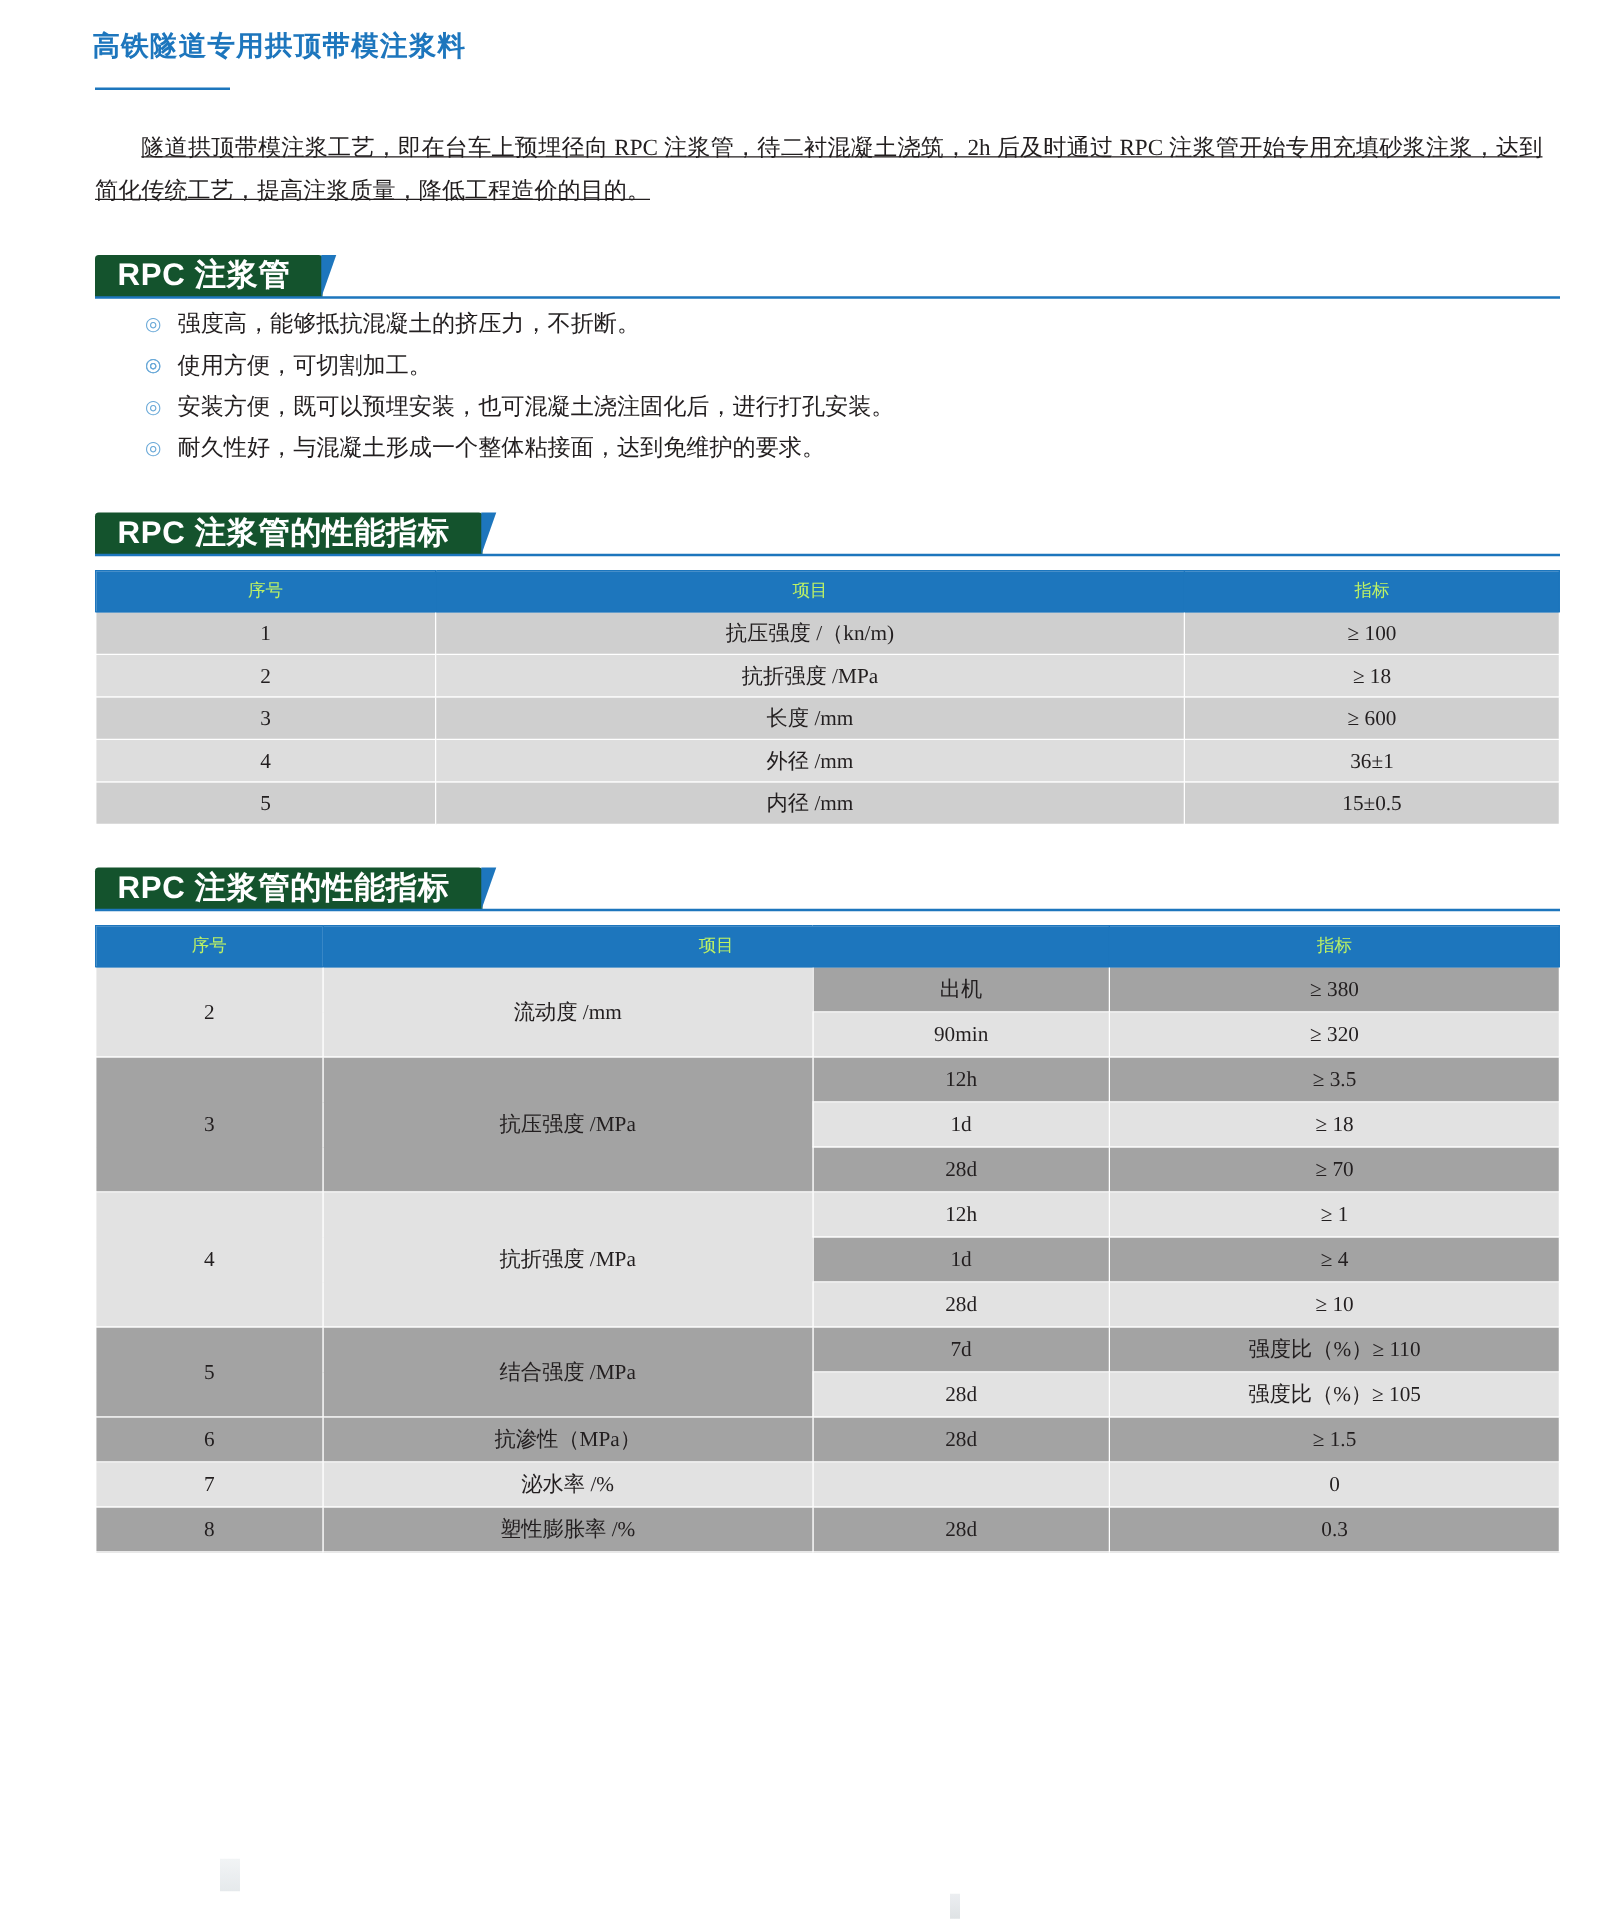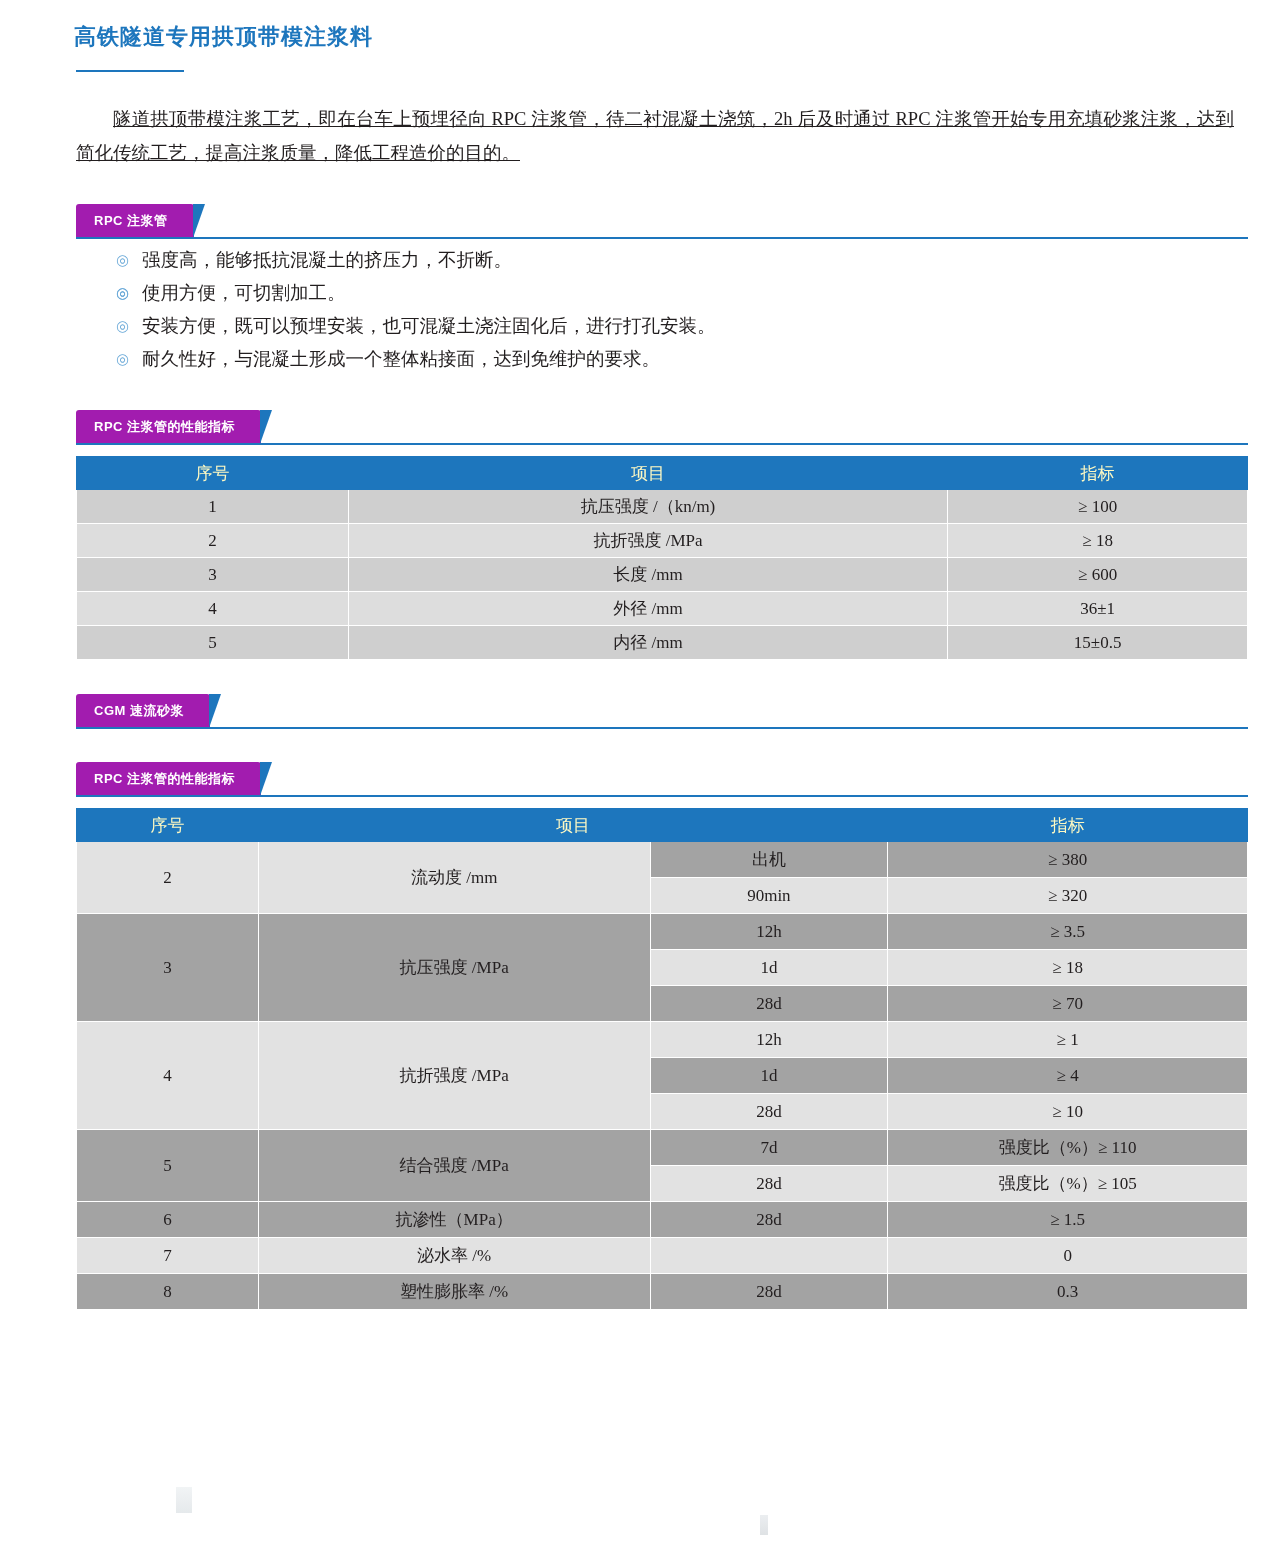--- a/index.html
+++ b/index.html
@@ -54,24 +54,24 @@
 
   
   .section-head {
     position: relative;
     margin: 34px 0 6px 46px;
     height: 34px;
   }
   .ribbon {
     display: inline-block;
     position: relative;
-    background: #a21caf;
+    background: #14532d;
     color: #ffffff;
     font-family: "Liberation Sans", "DejaVu Sans", sans-serif;
-    font-size: 13px;
+    font-size: 25px;
     font-weight: bold;
     letter-spacing: .5px;
     padding: 5px 26px 6px 18px;
     border-radius: 3px 3px 0 0;
     line-height: 23px;
   }
   .ribbon::after {
     content: "";
     position: absolute;
     right: -11px;
@@ -115,24 +115,24 @@
   
   table {
     border-collapse: collapse;
     margin: 12px 0 0 46px;
     width: 1172px;
     font-size: 17px;
     font-family: "Liberation Serif", "DejaVu Serif", serif;
   }
   table th {
     background: #1d76bd;
-    color: #fef9c3;
+    color: #bef264;
     font-weight: normal;
     font-family: "Liberation Sans", "DejaVu Sans", sans-serif;
-    font-size: 17px;
+    font-size: 14px;
     height: 30px;
     border: 1px solid #1d76bd;
   }
   table td {
     border: 1px solid #ffffff;
     text-align: center;
     height: 31px;
     color: #221e1f;
   }
   .t1 td { background: #d4d4d4; }
@@ -227,24 +227,20 @@
         <td>36±1</td>
       </tr>
       <tr>
         <td>5</td>
         <td>内径 /mm</td>
         <td>15±0.5</td>
       </tr>
     </tbody>
   </table>
 
-  <div class="section-head">
-    <span class="ribbon">CGM 速流砂浆</span>
-    <div class="head-underline"></div>
-  </div>
 
 
   <div class="section-head">
     <span class="ribbon">RPC 注浆管的性能指标</span>
     <div class="head-underline"></div>
   </div>
 
   <table class="t2">
     <colgroup>
       <col style="width:182px">

